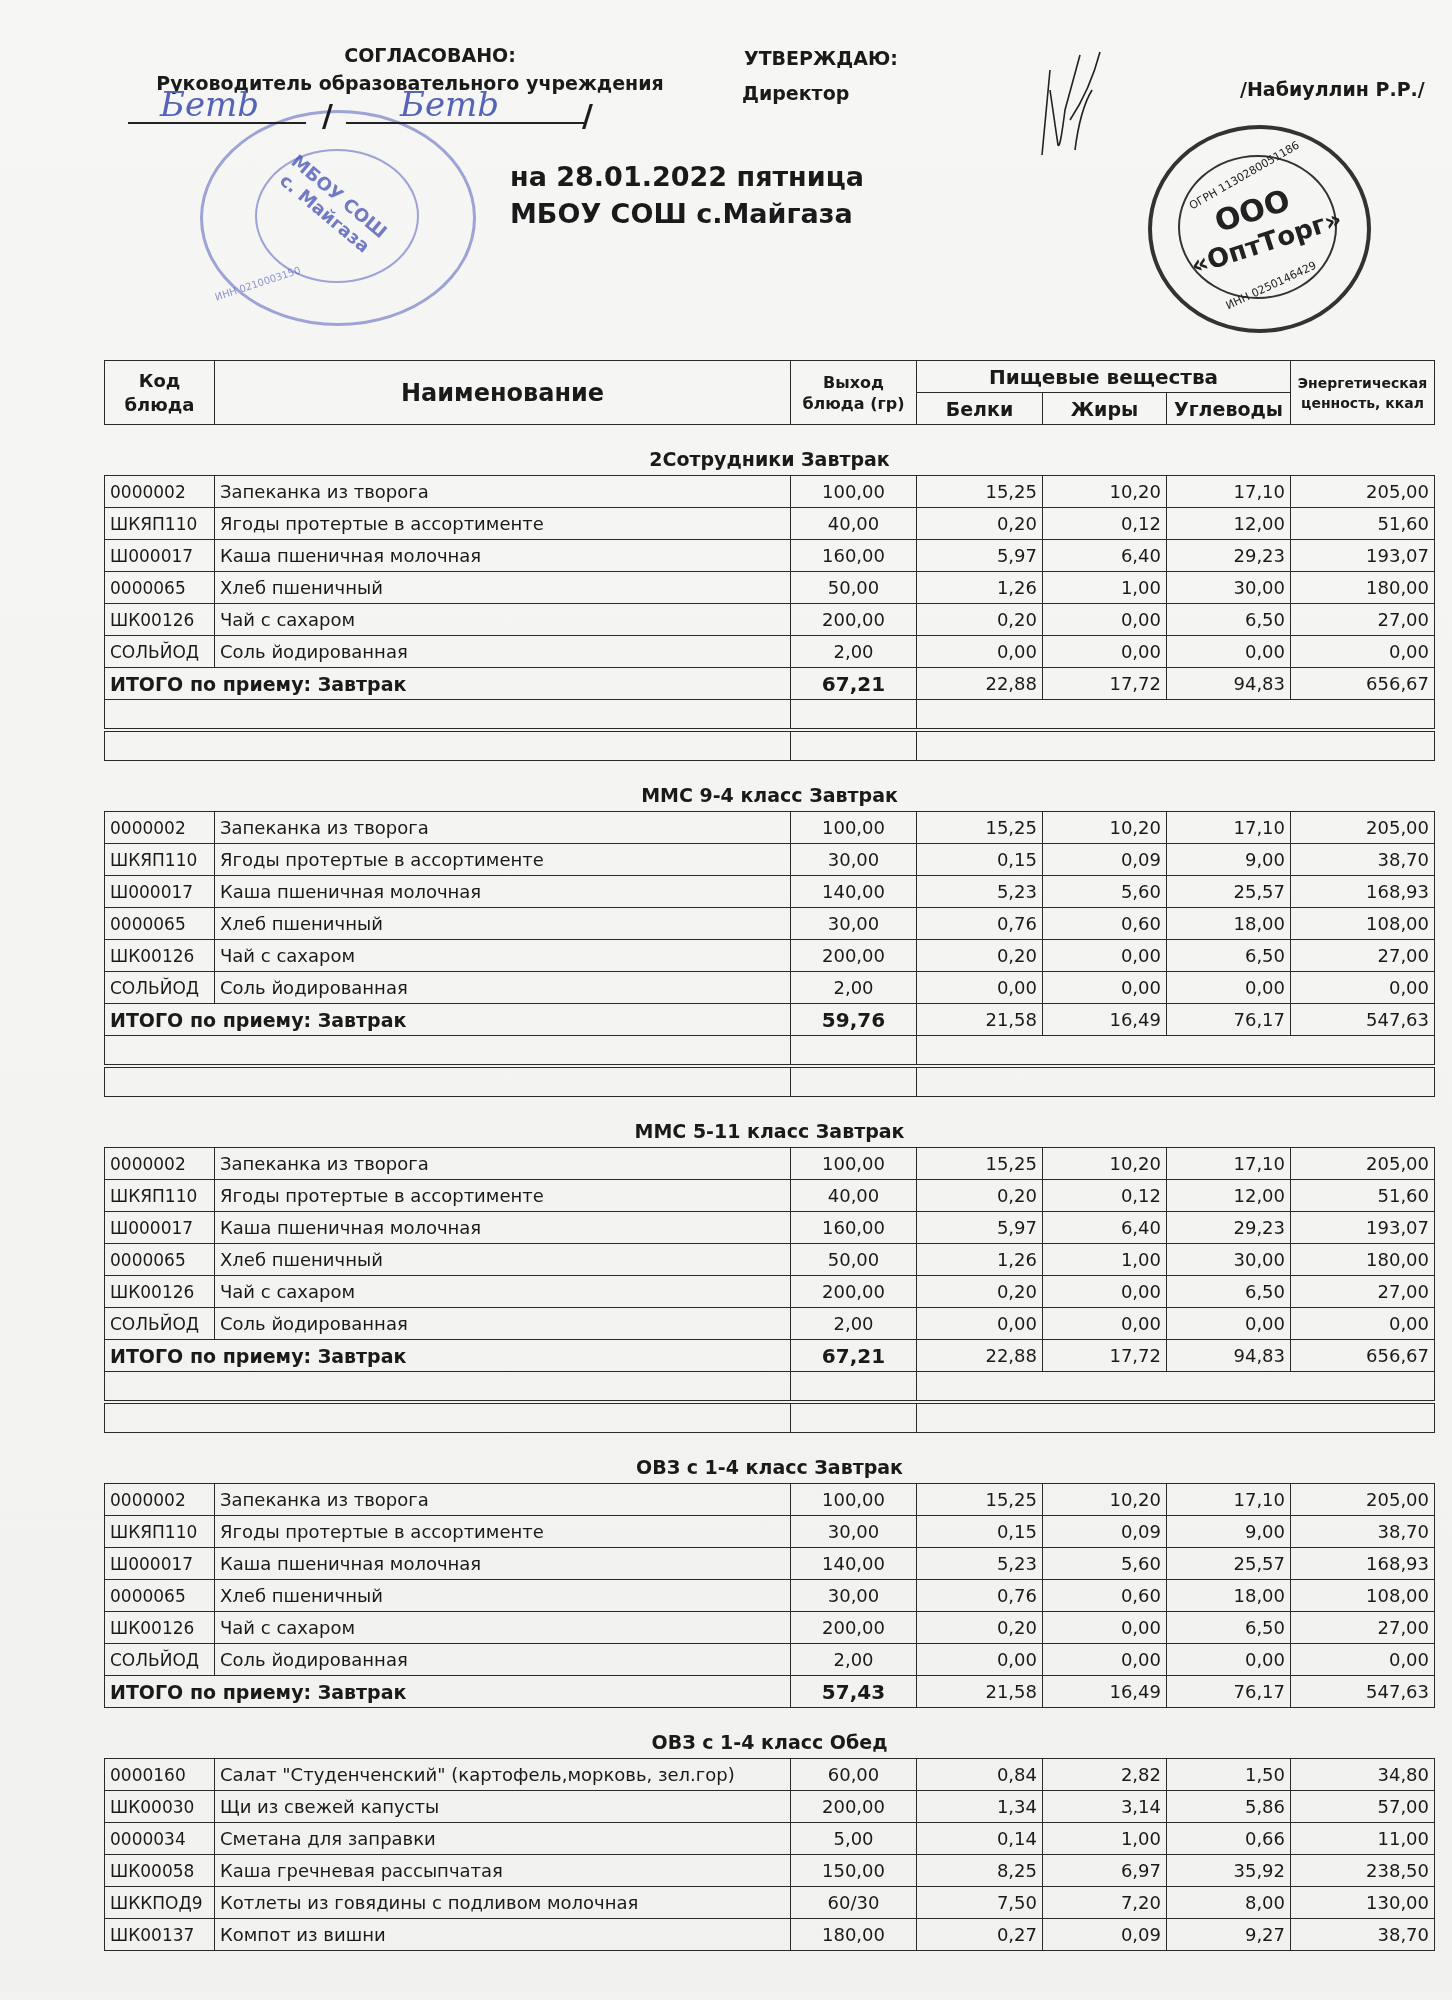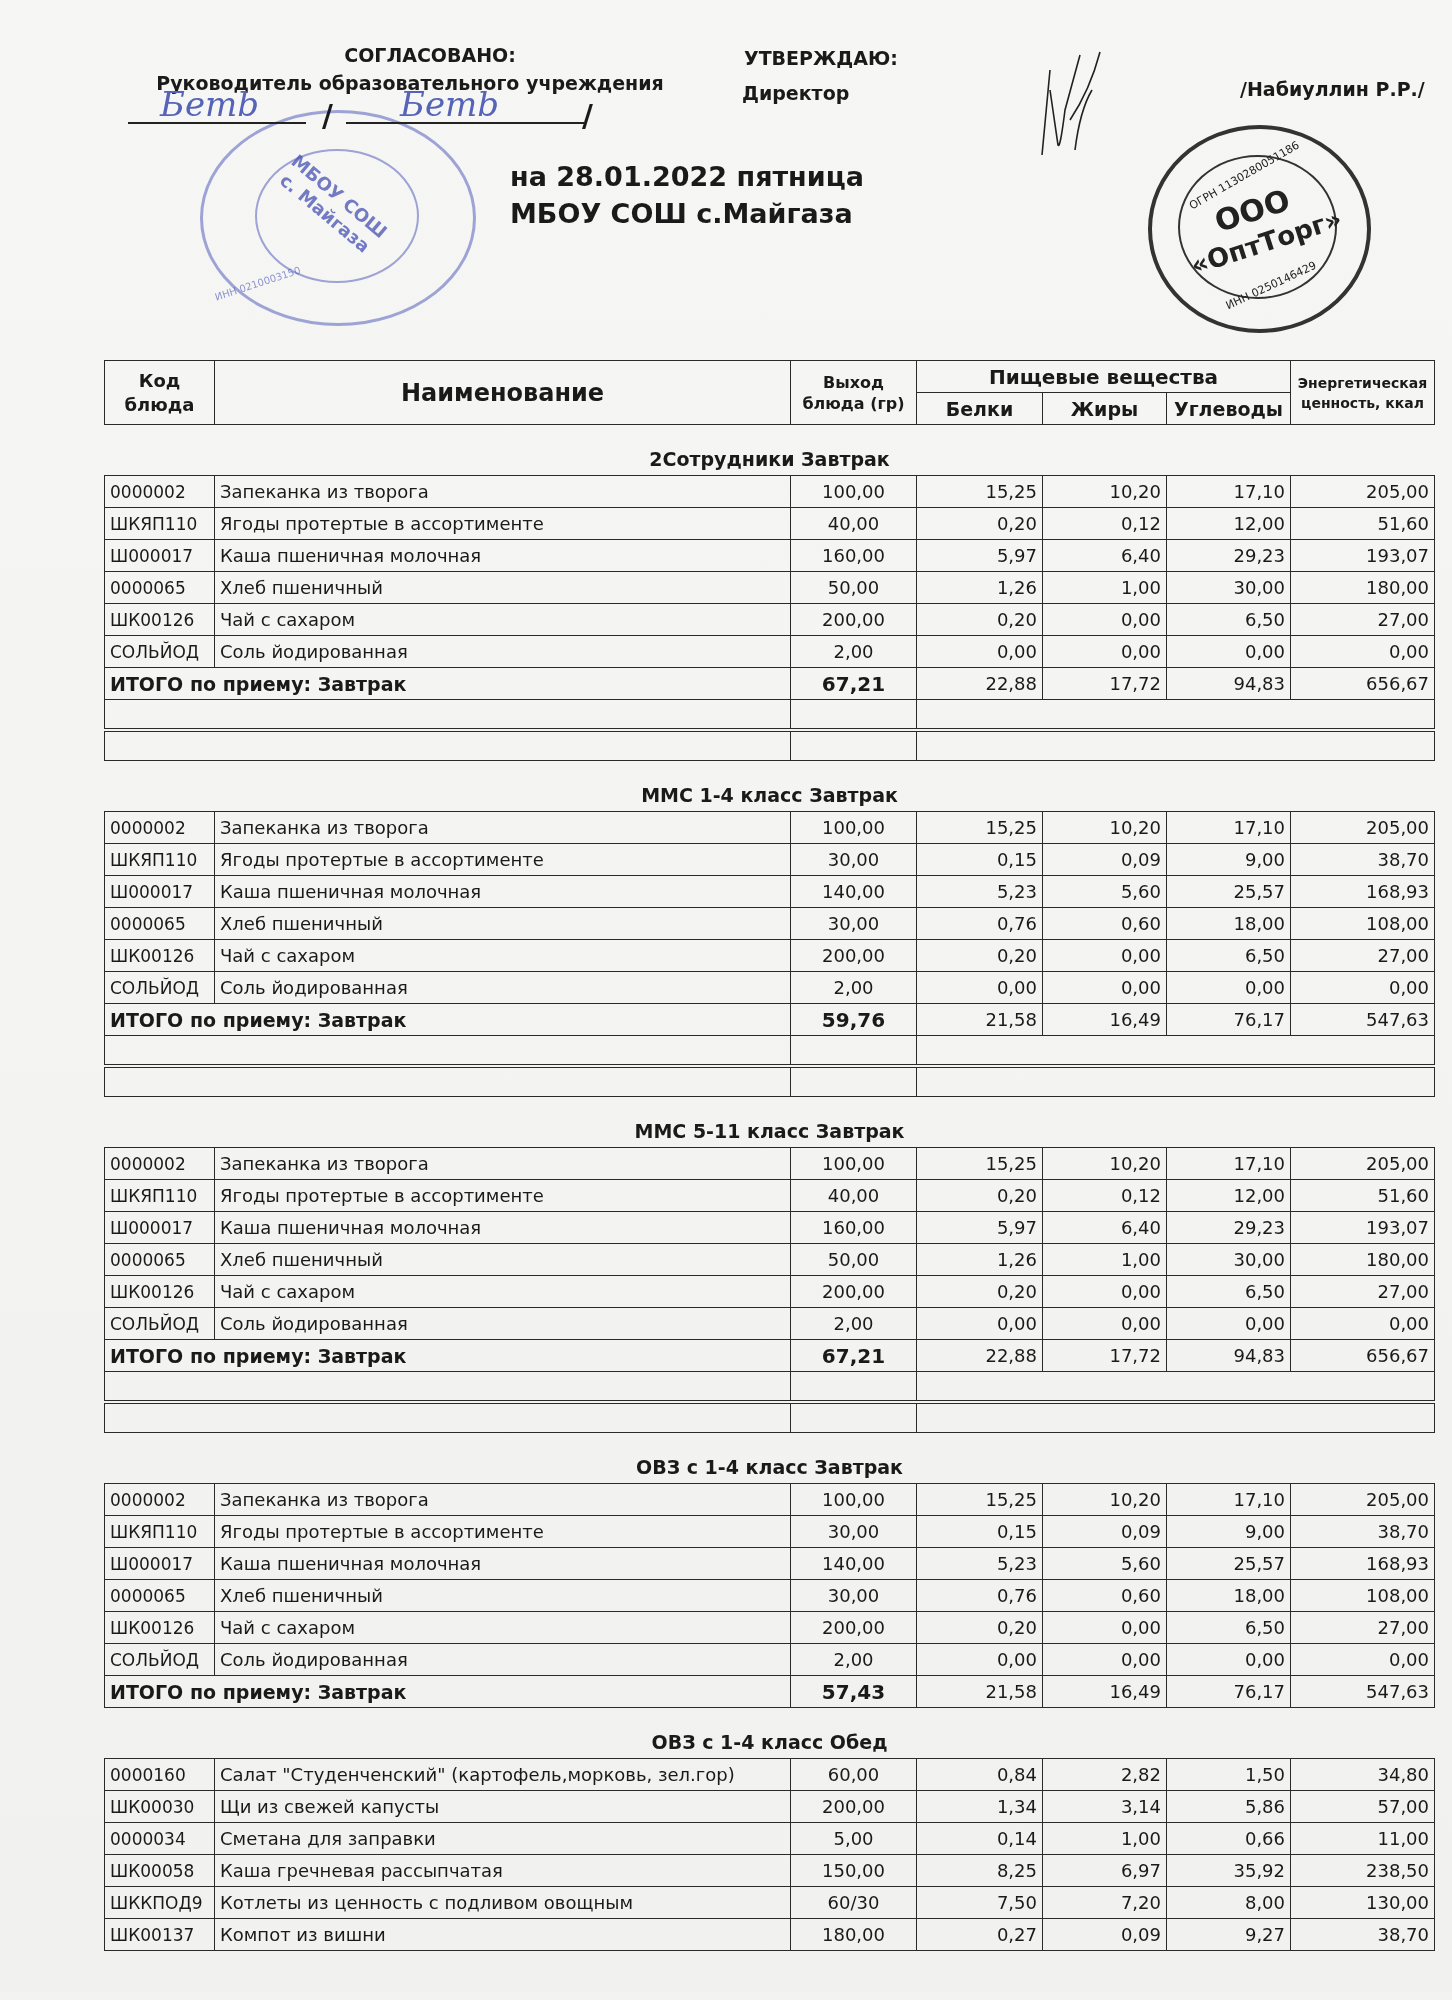--- a/index.html
+++ b/index.html
@@ -225,21 +225,21 @@
           <td colspan="2"></td>
           <td></td>
           <td colspan="4"></td>
         </tr>
         <tr class="blank">
           <td colspan="2"></td>
           <td></td>
           <td colspan="4"></td>
         </tr>
         <tr class="section">
-          <td colspan="7">ММС 1-4 класс Завтрак</td>
+          <td colspan="7">ММС 9-4 класс Завтрак</td>
         </tr>
         <tr>
           <td class="code">0000002</td>
           <td>Запеканка из творога</td>
           <td class="out">100,00</td>
           <td class="num">15,25</td>
           <td class="num">10,20</td>
           <td class="num">17,10</td>
           <td class="num">205,00</td>
         </tr>
@@ -480,21 +480,21 @@
           <td class="code">ШК00058</td>
           <td>Каша гречневая рассыпчатая</td>
           <td class="out">150,00</td>
           <td class="num">8,25</td>
           <td class="num">6,97</td>
           <td class="num">35,92</td>
           <td class="num">238,50</td>
         </tr>
         <tr>
           <td class="code">ШККПОД9</td>
-          <td>Котлеты из ценность с подливом овощным</td>
+          <td>Котлеты из говядины с подливом молочная</td>
           <td class="out">60/30</td>
           <td class="num">7,50</td>
           <td class="num">7,20</td>
           <td class="num">8,00</td>
           <td class="num">130,00</td>
         </tr>
         <tr>
           <td class="code">ШК00137</td>
           <td>Компот из вишни</td>
           <td class="out">180,00</td>

